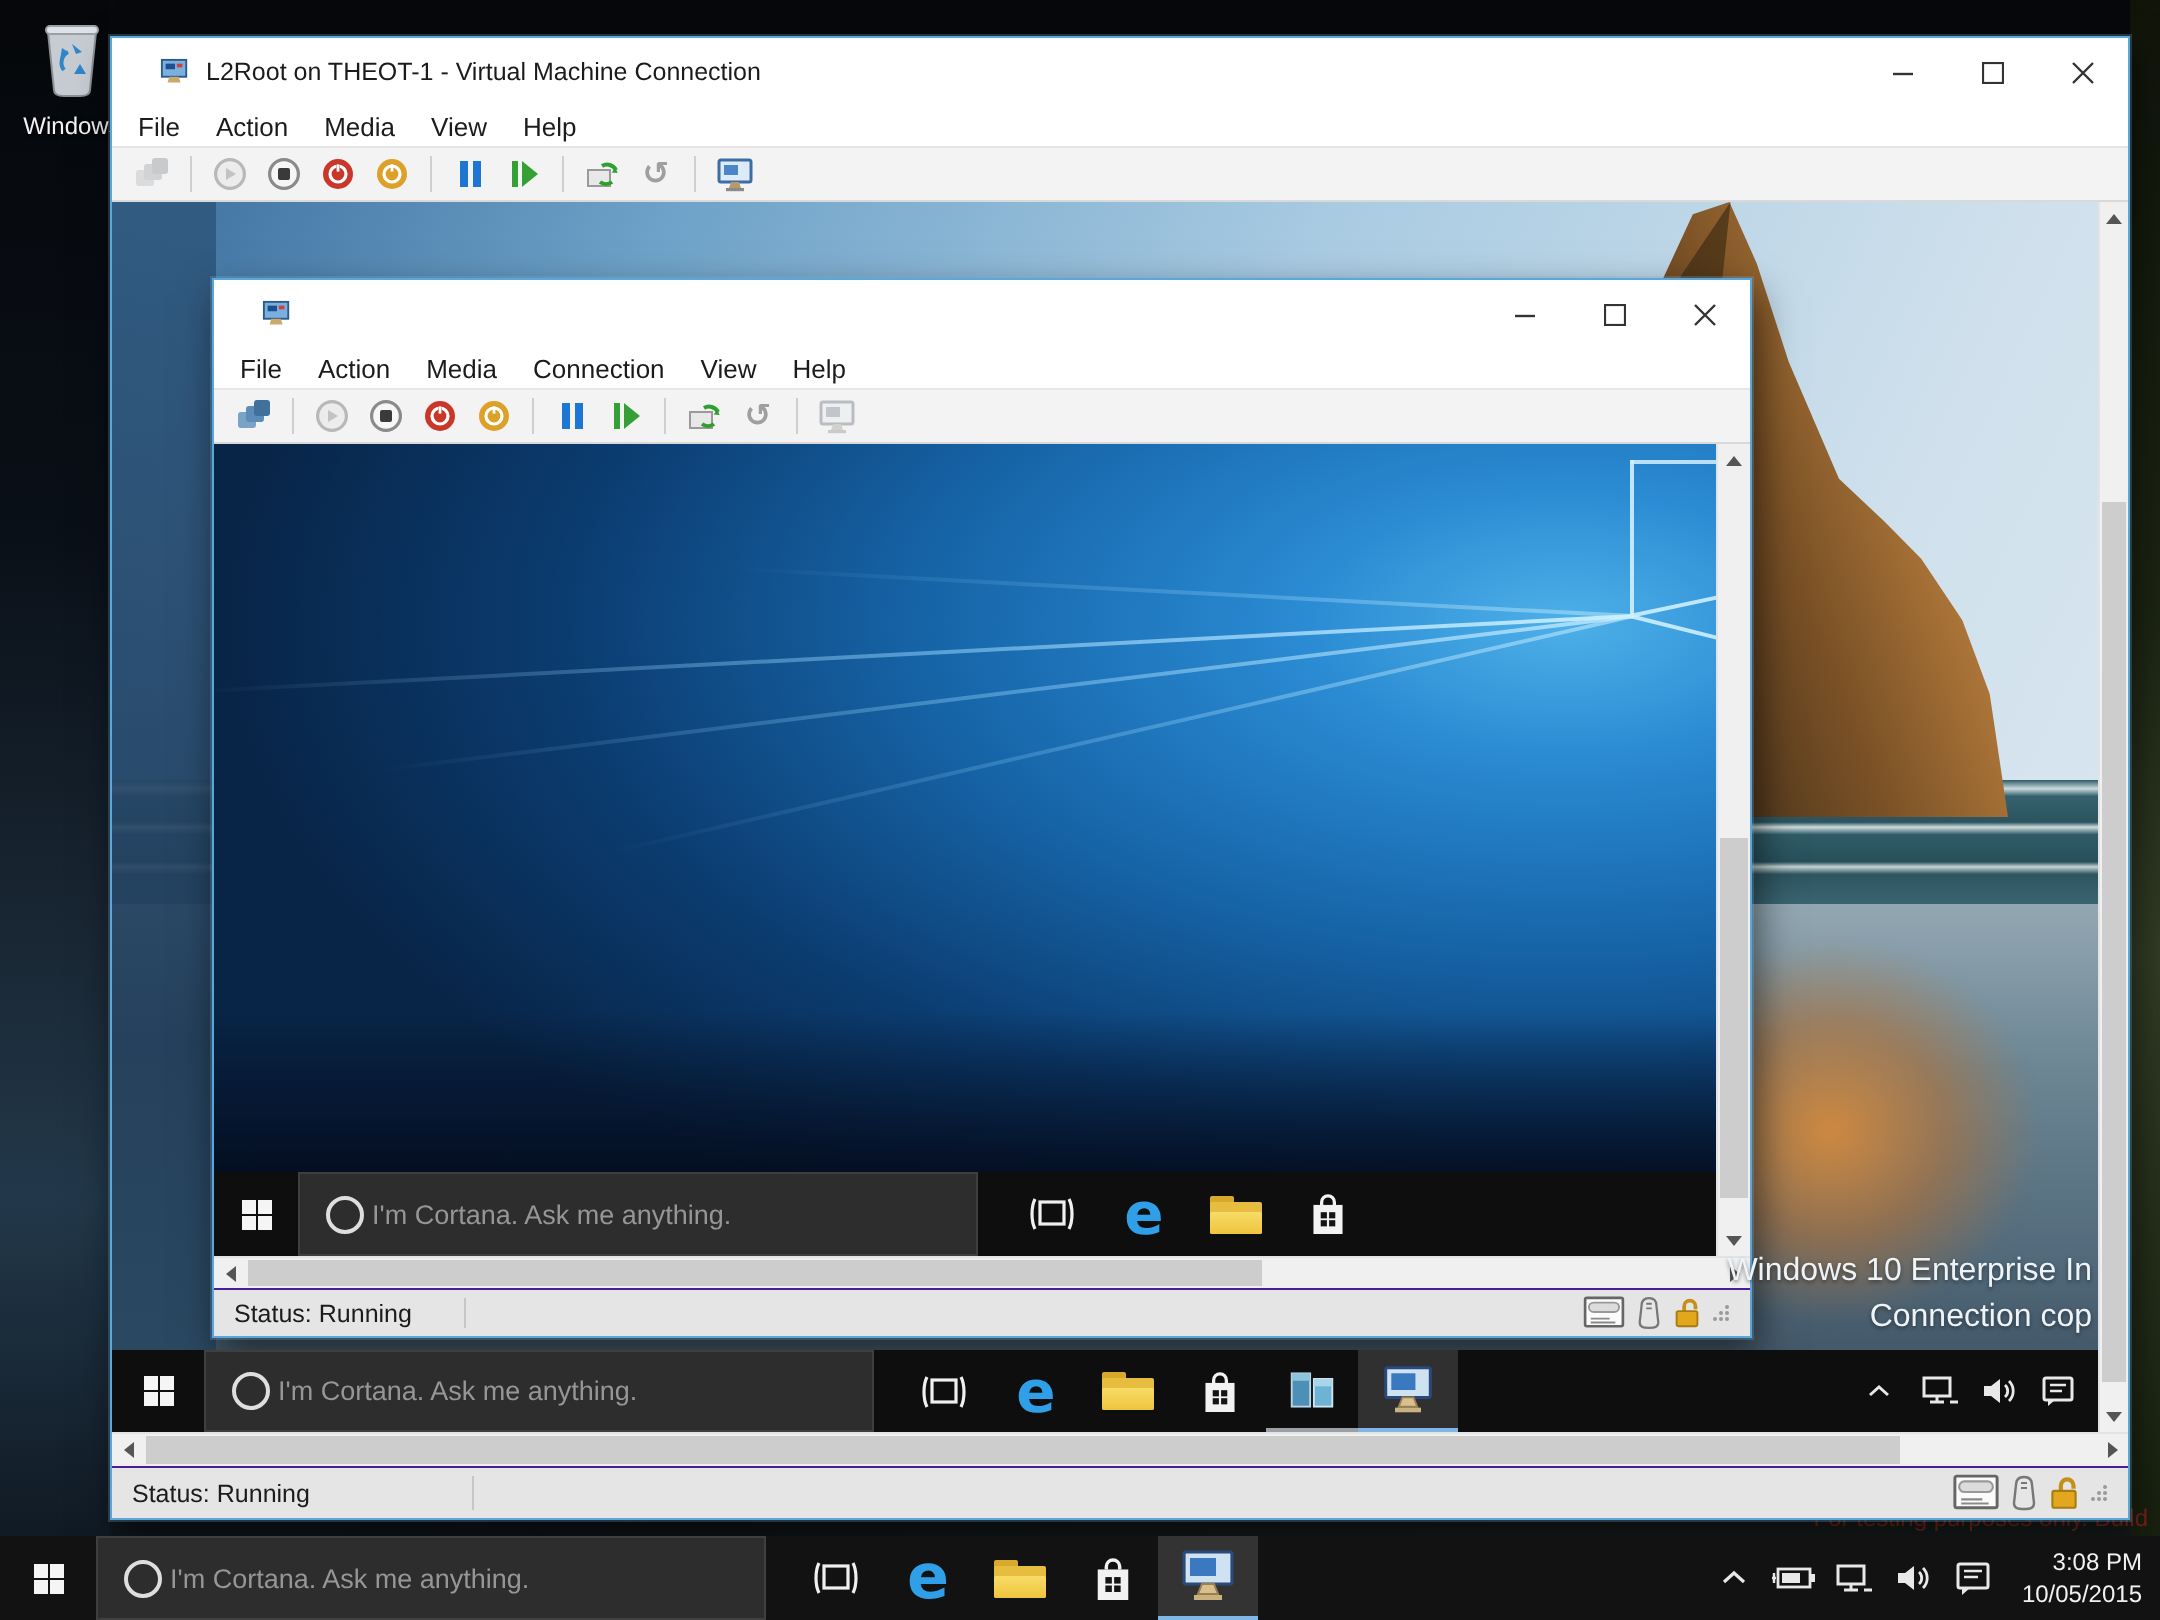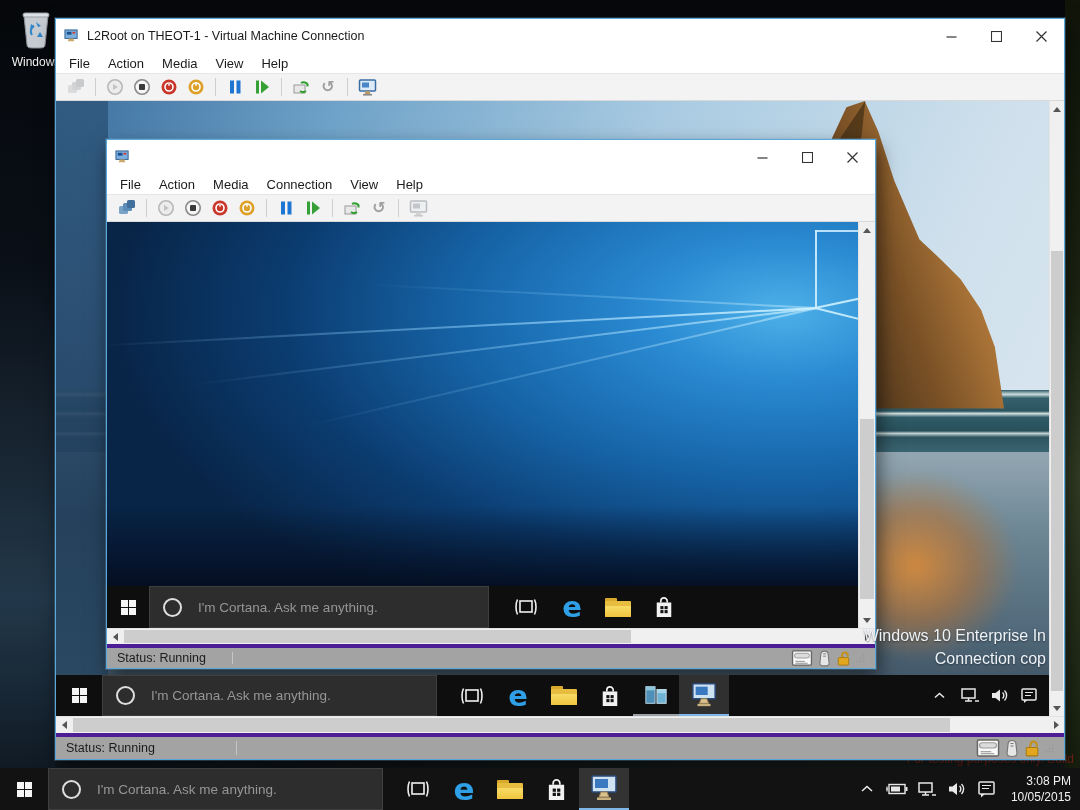--- a/index.html
+++ b/index.html
@@ -19,21 +19,21 @@
   
   .recycle { position:absolute; left:8px; top:8px; width:56px; z-index:2; text-align:center; }
   .recycle-label { color:#f2f2f2; font-size:12px; margin-top:1px; text-shadow:1px 1px 2px #000; }
 
   
   .vmc { position:absolute; display:flex; flex-direction:column; background:#fff;
     border:1px solid #5aa7da; box-shadow:0 0 0 1px rgba(120,180,220,.25), 3px 8px 18px rgba(0,0,0,.55); }
   .outer { left:55px; top:18px; width:1010px; height:742px; z-index:10; }
   .inner { left:50px; top:38px; width:770px; height:530px; z-index:6; }
 
-  .titlebar { height:34px; min-height:34px; display:flex; align-items:center; gap:8px; padding-left:8px; background:#fff; }
+  .titlebar { height:34px; min-height:34px; display:flex; align-items:center; gap:8px; padding-left:24px; background:#fff; }
   .title { font-size:12.5px; color:#1b1b1b; white-space:nowrap; overflow:hidden; flex:1; }
   .winbtns { display:flex; height:100%; margin-left:auto; }
   .winbtn { width:45px; display:flex; align-items:center; justify-content:center; }
   .menubar { height:20px; min-height:20px; display:flex; align-items:center; padding-left:4px; background:#fff; font-size:13px; color:#1b1b1b; }
   .menu-item { padding:0 9px; }
   .toolbar { height:28px; min-height:28px; display:flex; align-items:center; gap:3px; padding-left:8px;
     background:#f3f3f3; border-top:1px solid #e6e6e6; border-bottom:1px solid #d9d9d9; }
   .tbtn { width:24px; height:24px; display:flex; align-items:center; justify-content:center; }
   .tsep { width:1px; height:18px; background:#cfcfcf; margin:0 4px; }
   .faded { opacity:.38; filter:grayscale(.8); }
@@ -51,38 +51,38 @@
   .inner > .hscroll { height:16px; min-height:16px; }
   .sb-thumb { position:absolute; background:#cdcdcd; }
   .sb-btn { position:absolute; width:100%; height:16px; display:flex; align-items:center; justify-content:center; }
   .sb-btn.h { width:16px; height:100%; }
   .tri { width:0; height:0; }
   .tri.up { border-left:4px solid transparent; border-right:4px solid transparent; border-bottom:5px solid #555; }
   .tri.down { border-left:4px solid transparent; border-right:4px solid transparent; border-top:5px solid #555; }
   .tri.left { border-top:4px solid transparent; border-bottom:4px solid transparent; border-right:5px solid #555; }
   .tri.right { border-top:4px solid transparent; border-bottom:4px solid transparent; border-left:5px solid #555; }
 
-  .statusbar { display:flex; align-items:center; padding:0 10px; background:#a3a3a3; border-top:4px solid #4c1d95;
+  .statusbar { display:flex; align-items:center; padding:0 10px; background:#e5e5e5; border-top:1px solid #4c1d95;
     font-size:12.5px; color:#1b1b1b; position:relative; }
   .outer > .statusbar { height:26px; min-height:26px; }
   .inner > .statusbar { height:24px; min-height:24px; }
   .status-div { position:absolute; top:4px; bottom:4px; width:1px; background:#c6c6c6; }
   .status-icons { margin-left:auto; display:flex; align-items:center; gap:5px; }
 
   
   .taskbar { position:absolute; left:0; right:0; bottom:0; display:flex; align-items:stretch; background:#121212; z-index:20; }
   .tb-host { height:42px; }
   .tb-mid { height:41px; background:#0e0e0e; }
   .tb-in { height:42px; background:#0e0e0e; }
   .tb-btn { display:flex; align-items:center; justify-content:center; }
   .tb-btn.active { background:rgba(255,255,255,.14); border-bottom:2px solid #7fb8e8; }
   .tb-btn.underlined { border-bottom:2px solid #9aa0a6; }
   .winlogo { display:grid; grid-template-columns:7px 7px; grid-template-rows:7px 7px; gap:1px; }
   .winlogo i { background:#f5f5f5; }
-  .search { align-self:stretch; background:#2d2d2d; border:1px solid #3f3f3f; display:flex; align-items:center; gap:16px; padding:0 13px; }
+  .search { align-self:stretch; background:#2d2d2d; border:1px solid #3f3f3f; display:flex; align-items:center; gap:4px; padding:0 13px; }
   .cortana-ring { width:19px; height:19px; min-width:19px; border:2px solid #dedede; border-radius:50%; }
   .search-text { color:#969696; font-size:13.5px; white-space:nowrap; overflow:hidden; }
   .edge-e { font-family:"DejaVu Sans",sans-serif; font-weight:bold; font-size:29px; line-height:26px; color:#2fa0e8; }
   .folder { position:relative; width:26px; height:19px; }
   .folder::before { content:""; position:absolute; left:0; top:0; width:12px; height:6px; background:#d9a92c; border-radius:1px 1px 0 0; }
   .folder::after { content:""; position:absolute; left:0; top:3px; right:0; bottom:0; background:#e7bd3f; border-radius:1px; }
   .folder-front { position:absolute; left:0; bottom:0; width:100%; height:11px; background:linear-gradient(180deg,#f8dc67,#eec43e); border-radius:1px; z-index:1; }
   .tray { display:flex; align-items:center; gap:3px; padding:0 6px 0 0; }
   .tray-btn { width:27px; height:100%; display:flex; align-items:center; justify-content:center; }
   .clock { text-align:right; color:#f2f2f2; font-size:12px; line-height:1.35; padding:0 9px 0 4px; display:flex; flex-direction:column; justify-content:center; }

